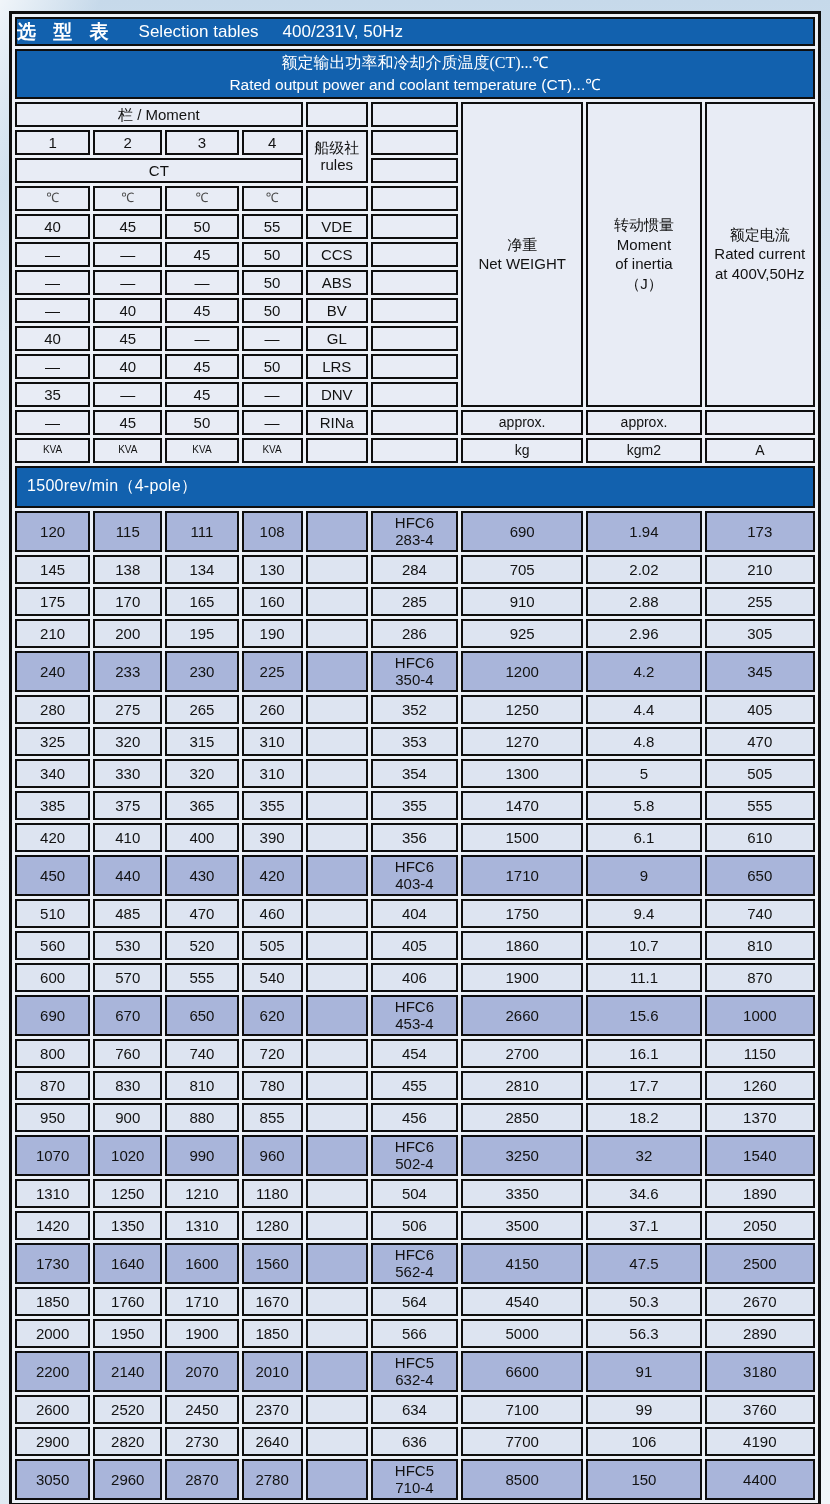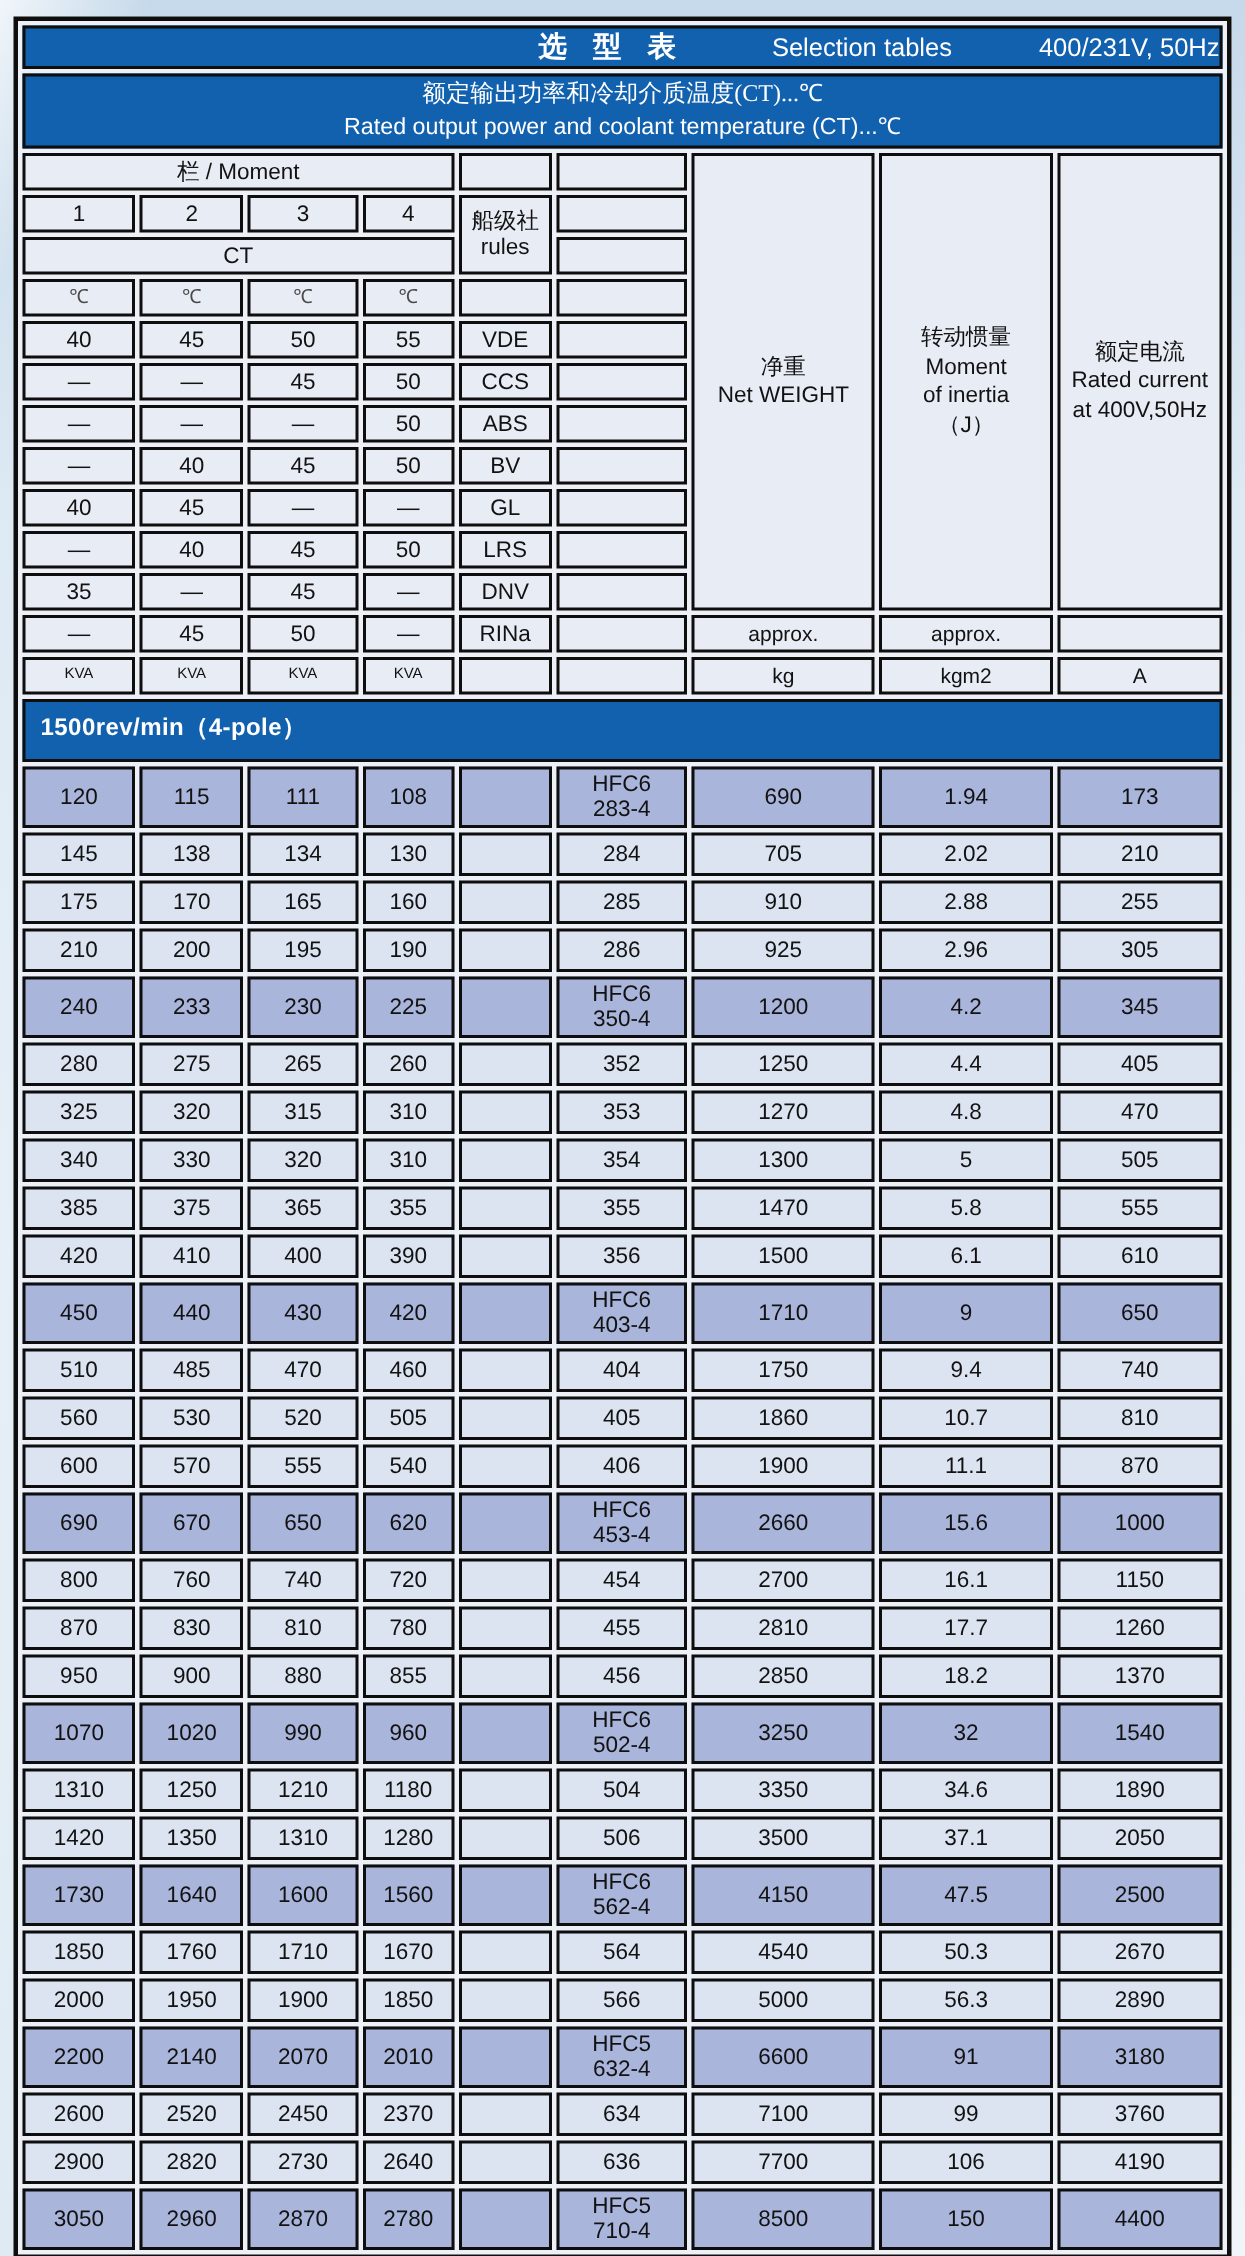--- a/index.html
+++ b/index.html
@@ -27,25 +27,25 @@
     text-align: center;
     vertical-align: middle;
     font-size: 15px;
     line-height: 1.15;
     background: #e8ecf5;
     overflow: hidden;
   }
   
   td.band { background: #1261ae; color: #ffffff; }
   tr.r-title td { height: 29px; font-size: 17px; }
-  .title-wrap { display: flex; justify-content: flex-end; align-items: center; gap: 58px; }
+  .title-wrap { display: flex; justify-content: flex-start; align-items: center; gap: 24px; }
   .title-cn { font-weight: bold; font-size: 19px; letter-spacing: 6px; }
   tr.r-sub td { height: 47px; font-size: 15.5px; line-height: 1.45; }
   .sub-cn { font-size: 16px; font-family: Liberation Serif, serif; }
-  tr.r-speed td { height: 42px; text-align: left; padding-left: 10px; font-size: 16px; font-weight: 700; letter-spacing: 0.3px; }
+  tr.r-speed td { height: 42px; text-align: left; padding-left: 10px; font-size: 16px; font-weight: 400; letter-spacing: 0.3px; }
   
   tbody.hdr td { height: 25px; }
   td.deg { font-size: 13px; color: #4a4a4a; }
   td.kva { font-size: 10px; }
   td.bighdr { font-size: 15px; line-height: 1.3; }
   td.unit { font-size: 14px; }
   
   tbody.data td { height: 29px; background: #dde4f1; }
   tbody.data tr.dark td { background: #a9b5da; height: 41px; }
   td.model-cell { white-space: pre-line; }

